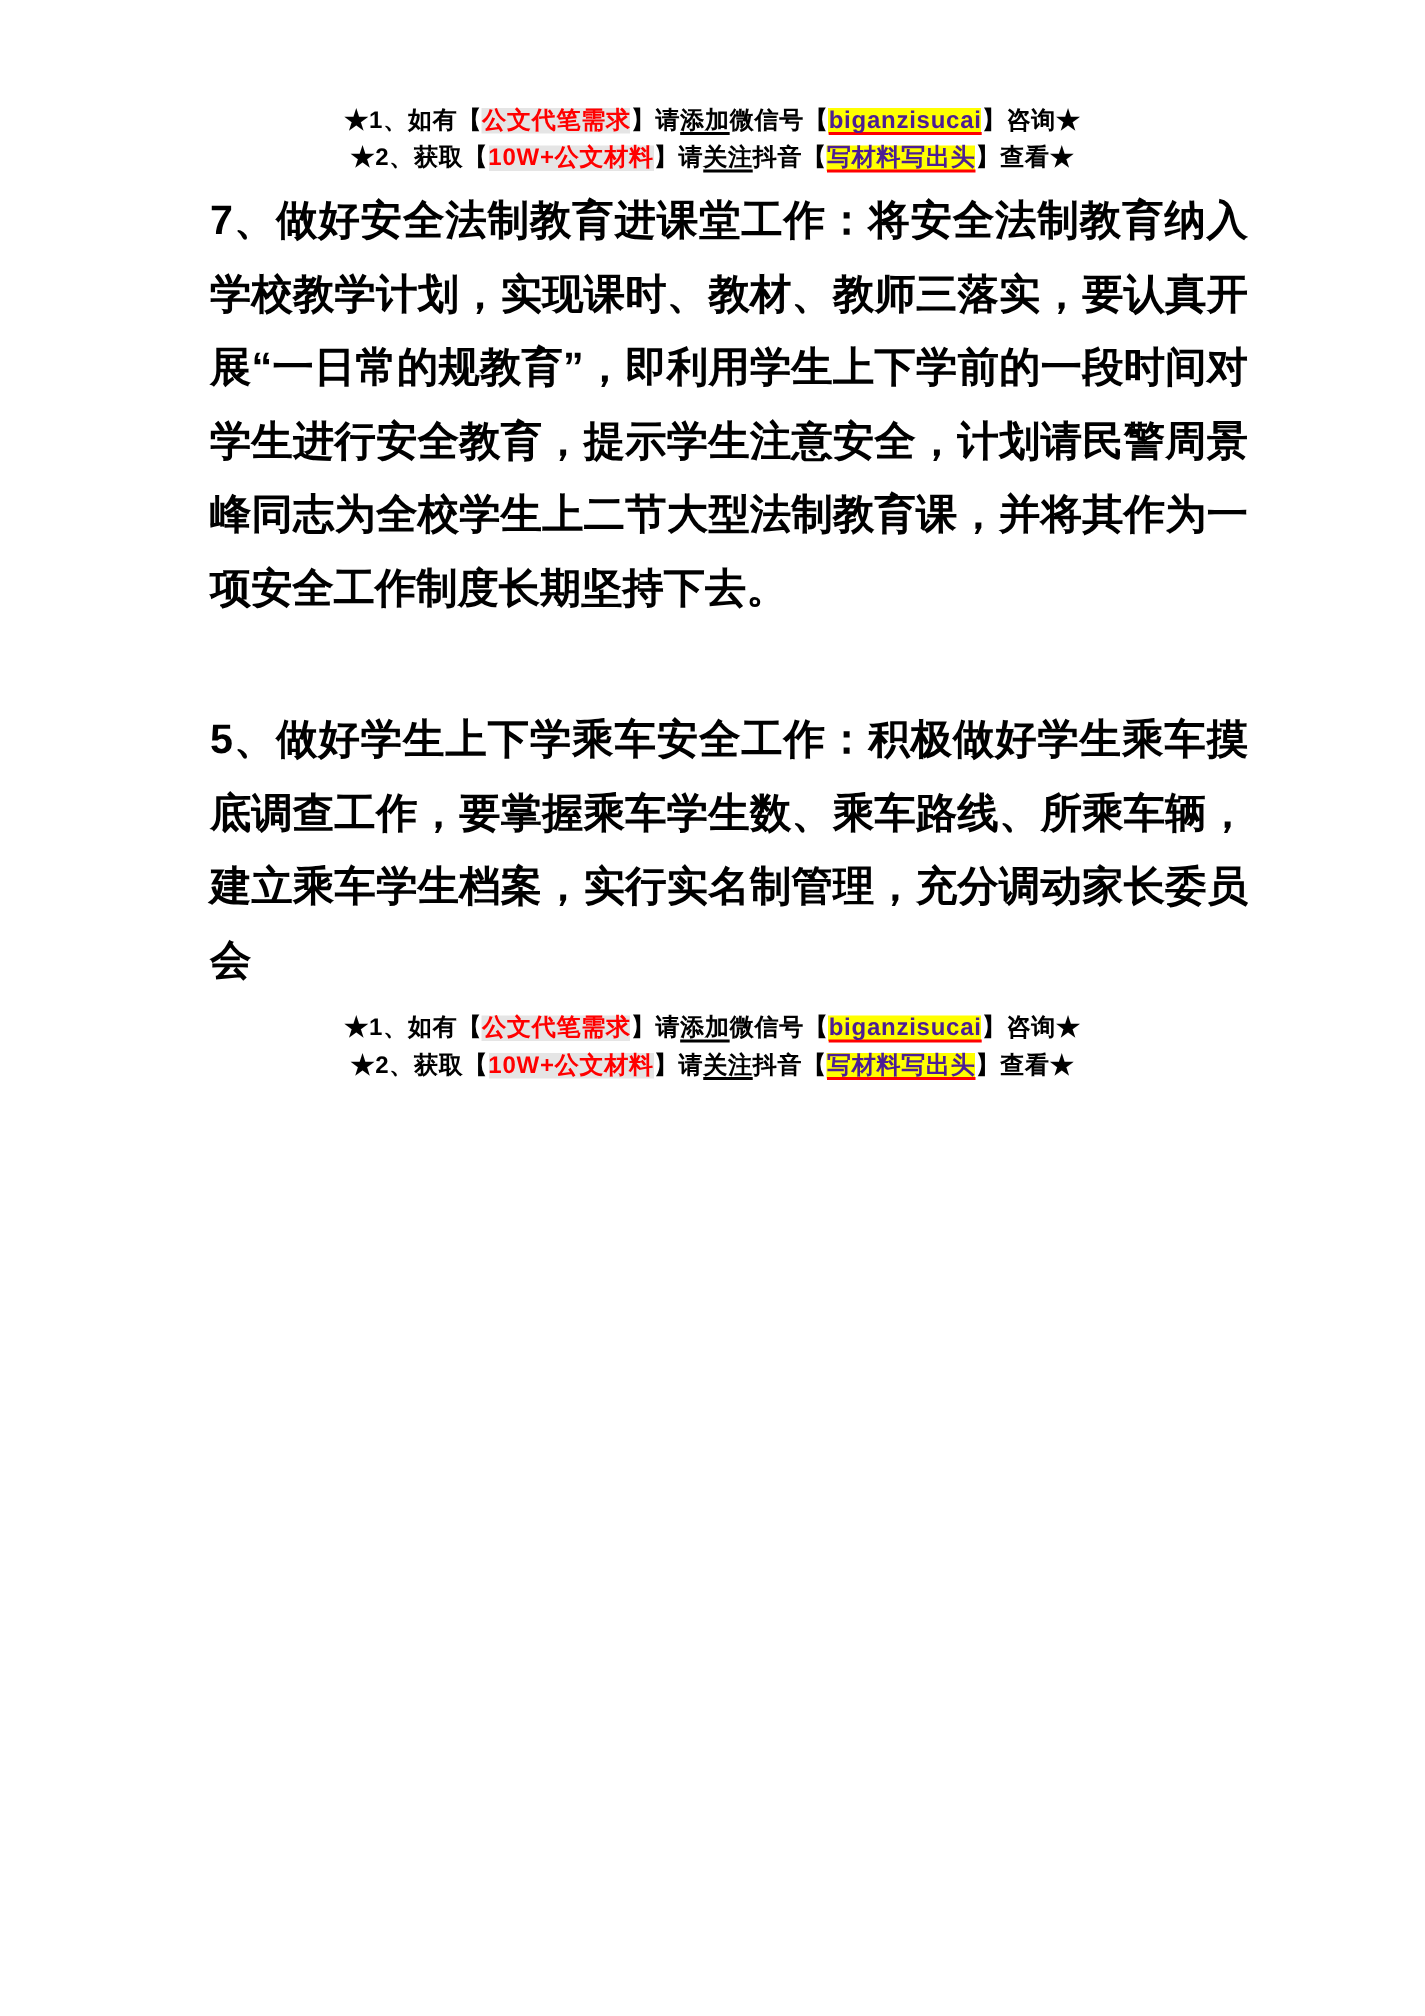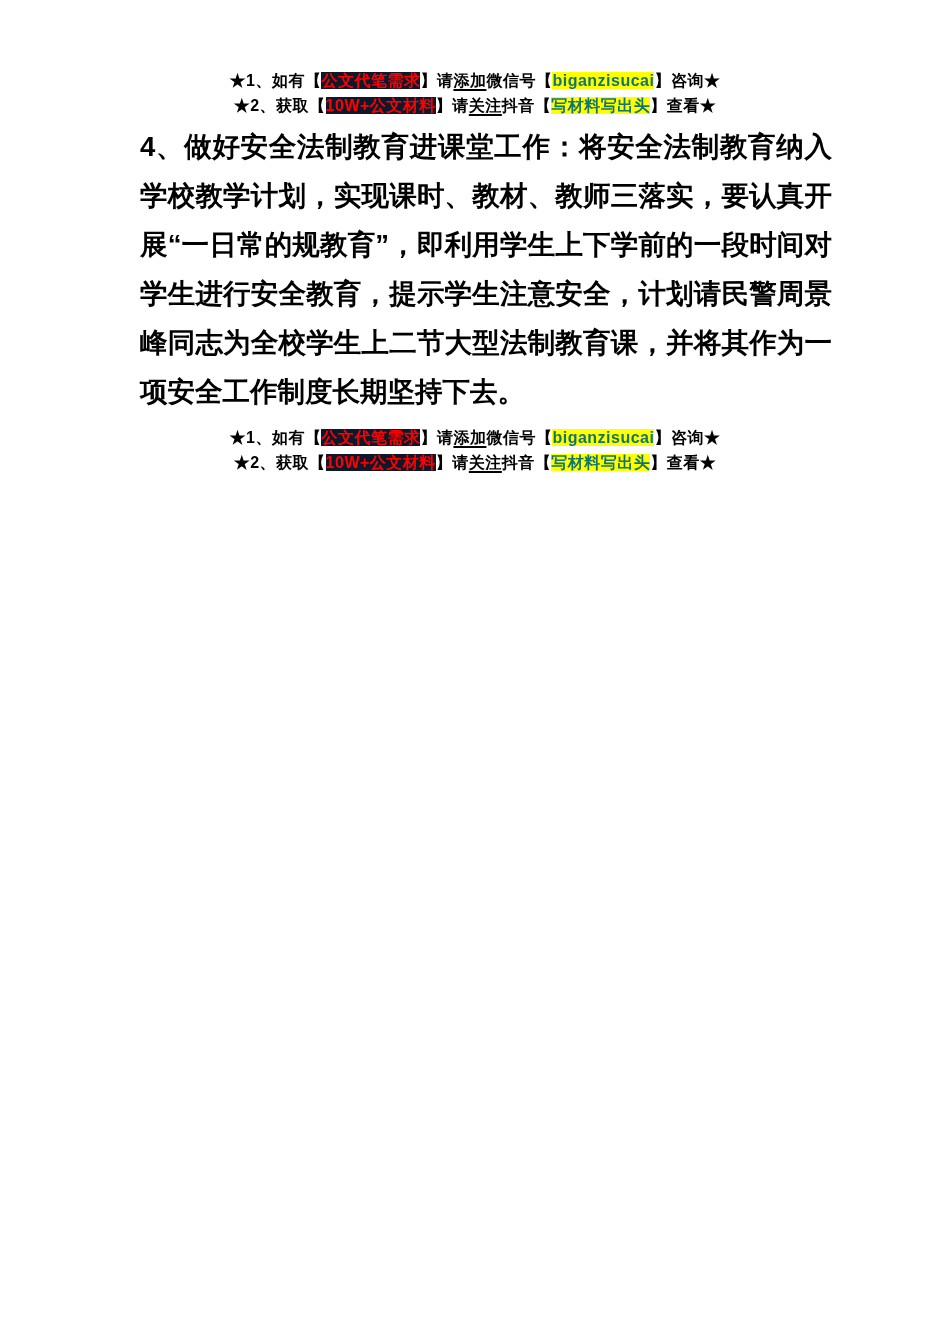--- a/index.html
+++ b/index.html
@@ -18,26 +18,27 @@
     text-align: center;
     font-weight: bold;
     font-size: 16px;
     line-height: 25px;
     letter-spacing: 0.5px;
     white-space: nowrap;
   }
   .banner-top { padding-top: 68px; }
   .banner-bottom { margin-top: 9px; }
   .hl {
-    background: #0f172a;
+    background: #e5e5e5;
     color: #ff0000;
   }
   .hl-u {
     background: #ffff00;
-    color: #0f766e;
+    color: #4c1d95;
+    text-decoration: underline;
     text-decoration-color: #ff0000;
     text-decoration-thickness: 2px;
     text-underline-offset: 3px;
   }
   .u {
     text-decoration: underline;
     text-decoration-color: #000000;
     text-decoration-thickness: 2px;
     text-underline-offset: 3px;
   }
@@ -61,21 +62,22 @@
 <div class="banner banner-top">
   <div>
     <span>★1、如有【</span><span class="hl">公文代笔需求</span><span>】请</span><span class="u">添加</span><span>微信号【</span><span class="hl-u">biganzisucai</span><span>】咨询★</span>
   </div>
   <div>
     <span>★2、获取【</span><span class="hl">10W+公文材料</span><span>】请</span><span class="u">关注</span><span>抖音【</span><span class="hl-u">写材料写出头</span><span>】查看★</span>
   </div>
 </div>
 
 <div class="content">
-  <p>4、做好安全法制教育进课堂工作：将安全法制教育纳入学校教学计划，实现课时、教材、教师三落实，要认真开展“一日常的规教育”，即利用学生上下学前的一段时间对学生进行安全教育，提示学生注意安全，计划请民警周景峰同志为全校学生上二节大型法制教育课，并将其作为一项安全工作制度长期坚持下去。</p>
+  <p>7、做好安全法制教育进课堂工作：将安全法制教育纳入学校教学计划，实现课时、教材、教师三落实，要认真开展“一日常的规教育”，即利用学生上下学前的一段时间对学生进行安全教育，提示学生注意安全，计划请民警周景峰同志为全校学生上二节大型法制教育课，并将其作为一项安全工作制度长期坚持下去。</p>
+  <p>5、做好学生上下学乘车安全工作：积极做好学生乘车摸底调查工作，要掌握乘车学生数、乘车路线、所乘车辆，建立乘车学生档案，实行实名制管理，充分调动家长委员会</p>
 </div>
 
 <div class="banner banner-bottom">
   <div>
     <span>★1、如有【</span><span class="hl">公文代笔需求</span><span>】请</span><span class="u">添加</span><span>微信号【</span><span class="hl-u">biganzisucai</span><span>】咨询★</span>
   </div>
   <div>
     <span>★2、获取【</span><span class="hl">10W+公文材料</span><span>】请</span><span class="u">关注</span><span>抖音【</span><span class="hl-u">写材料写出头</span><span>】查看★</span>
   </div>
 </div>

